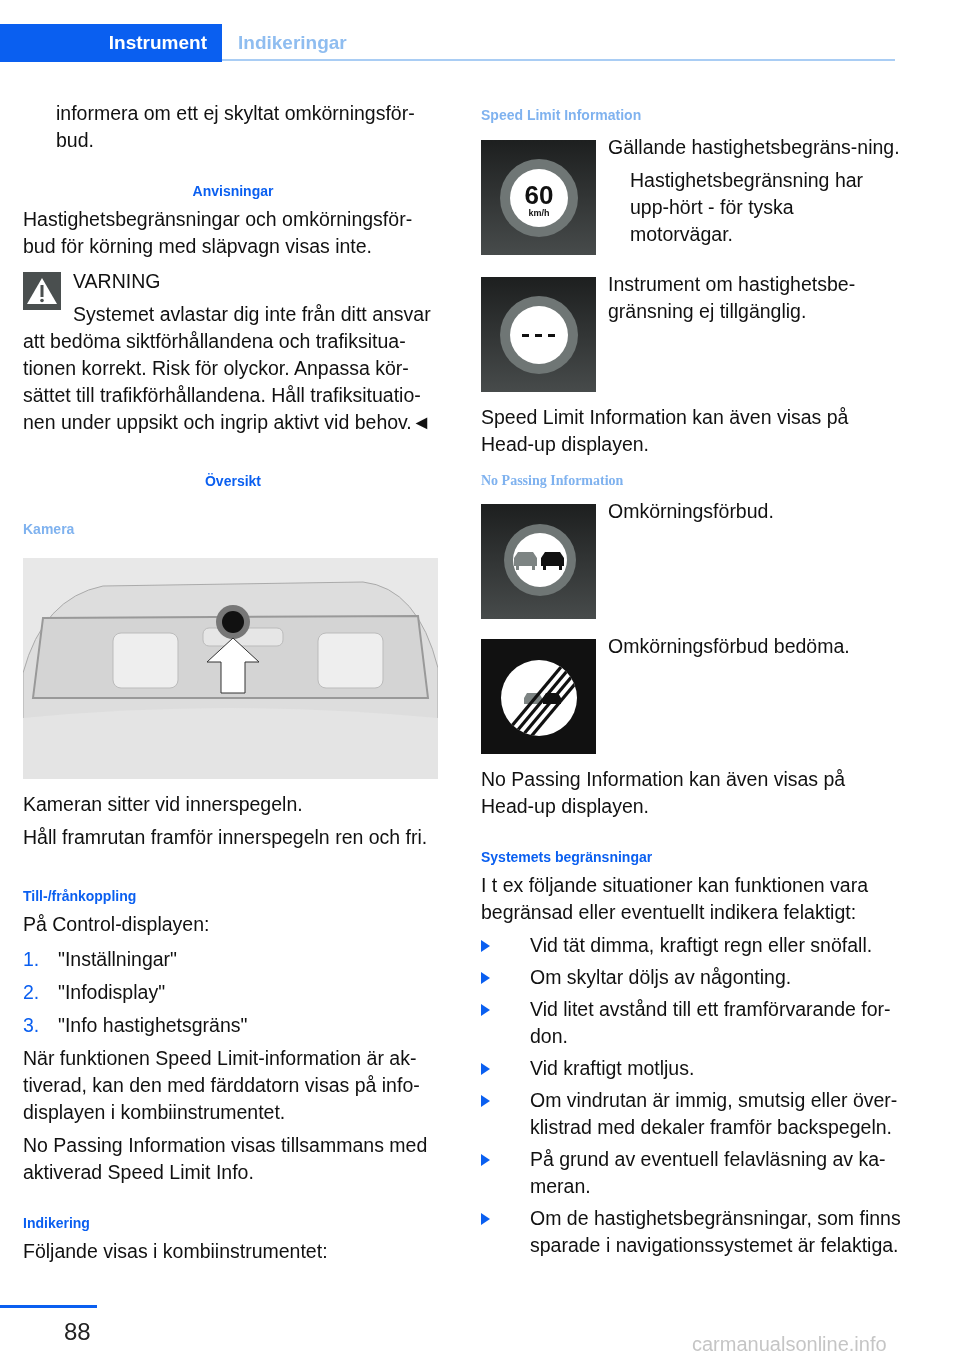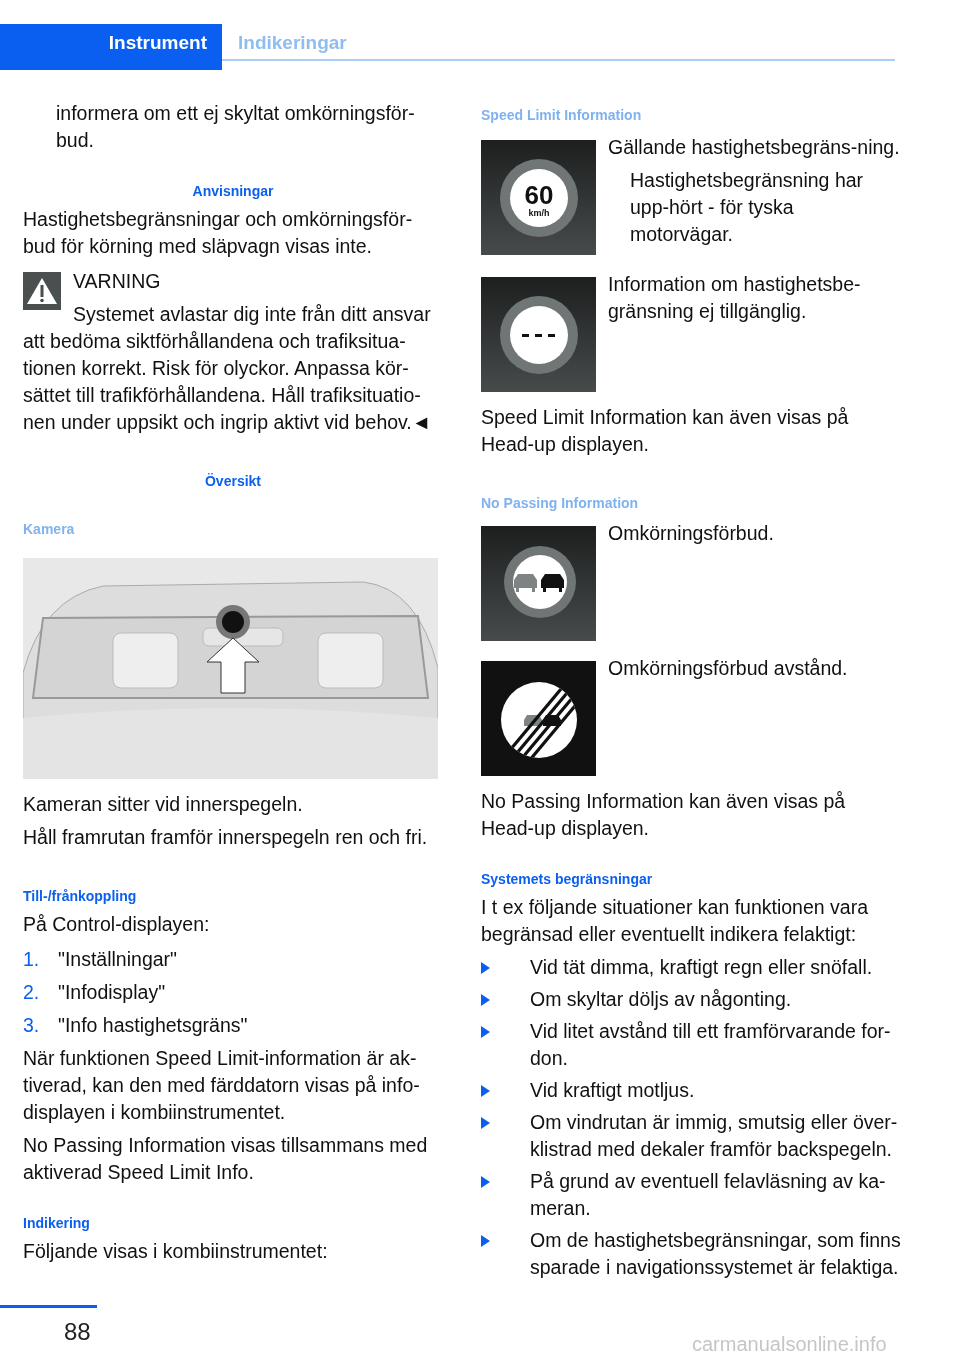--- a/index.html
+++ b/index.html
@@ -1,19 +1,19 @@
 <!DOCTYPE html>
 <html><head>
 <meta charset="utf-8">
 <style>
   html, body { margin:0; padding:0; background:#fff; }
   body { width:960px; height:1362px; position:relative; overflow:hidden;
          font-family:"Liberation Sans", sans-serif; color:#111; }
   .tabbar { position:absolute; top:24px; left:0; width:895px; height:38px; }
-  .tab-active { position:absolute; left:0; top:0; width:222px; height:46px; background:#0a5ff0;
+  .tab-active { position:absolute; left:0; top:0; width:222px; height:38px; background:#0a5ff0;
                 color:#fff; font-size:19px; font-weight:bold; text-align:right; box-sizing:border-box;
                 padding-right:15px; line-height:38px; }
   .tab-inactive { position:absolute; left:238px; top:0; color:#8fbdf0; font-size:19px; font-weight:bold; line-height:38px; }
   .tab-line { position:absolute; left:222px; top:35px; width:673px; height:2px; background:#a9cdf4; }
 
   .col { position:absolute; font-size:19.5px; line-height:27px; }
   .col-left { left:23px; top:100px; width:420px; }
   .col-right { left:481px; top:100px; width:420px; }
   p { margin:0; }
   .indent { padding-left:33px; }
@@ -137,25 +137,25 @@
           </defs>
         <rect width="115" height="115" fill="url(#g2)"></rect>
         <circle cx="58" cy="58" r="39" fill="#6f7675"></circle>
         <circle cx="58" cy="58" r="29" fill="#fff"></circle>
         <rect x="41" y="57" width="7" height="3" fill="#111"></rect>
         <rect x="54" y="57" width="7" height="3" fill="#111"></rect>
         <rect x="67" y="57" width="7" height="3" fill="#111"></rect>
       </svg>
     </div>
     <div class="sign-text">
-      <p>Information om hastighetsbe-gränsning ej tillgänglig.</p>
+      <p>Instrument om hastighetsbe-gränsning ej tillgänglig.</p>
     </div>
   </div>
   <p style="margin-top:12px;">Speed Limit Information kan även visas på Head-up displayen.</p>
-  <h2 style="margin-top:30px;" class="light">No Passing Information</h2>
+  <h2 style="margin-top:8px;font-family:Liberation Serif, serif;" class="light">No Passing Information</h2>
   <div class="sign-row" style="margin-top:8px;">
     <div class="sign">
       <svg width="115" height="115" viewBox="0 0 115 115">
         <defs>
             <linearGradient id="g3" x1="0" y1="0" x2="0" y2="1">
               <stop offset="0" stop-color="#1d1f1f"></stop>
               <stop offset="1" stop-color="#474b4b"></stop>
             </linearGradient>
           </defs>
         <rect width="115" height="115" fill="url(#g3)"></rect>
@@ -189,21 +189,21 @@
           <g stroke="#111" stroke-width="3.2">
             <line x1="20" y1="100" x2="95" y2="10"></line>
             <line x1="26" y1="104" x2="101" y2="14"></line>
             <line x1="32" y1="108" x2="107" y2="18"></line>
             <line x1="38" y1="112" x2="113" y2="22"></line>
           </g>
         </g>
       </svg>
     </div>
     <div class="sign-text">
-      <p>Omkörningsförbud avstånd.</p>
+      <p>Omkörningsförbud bedöma.</p>
     </div>
   </div>
   <p style="margin-top:12px;">No Passing Information kan även visas på Head-up displayen.</p>
   <h2 style="margin-top:22px;">Systemets begränsningar</h2>
   <p>I t ex följande situationer kan funktionen vara begränsad eller eventuellt indikera felaktigt:</p>
   <ul class="tri">
     <li><span class="tri-icon" style="border-left-color:#0a5ff0;"></span><span>Vid tät dimma, kraftigt regn eller snöfall.</span></li>
     <li><span class="tri-icon" style="border-left-color:#0a5ff0;"></span><span>Om skyltar döljs av någonting.</span></li>
     <li><span class="tri-icon" style="border-left-color:#0a5ff0;"></span><span>Vid litet avstånd till ett framförvarande for-don.</span></li>
     <li><span class="tri-icon" style="border-left-color:#0a5ff0;"></span><span>Vid kraftigt motljus.</span></li>

